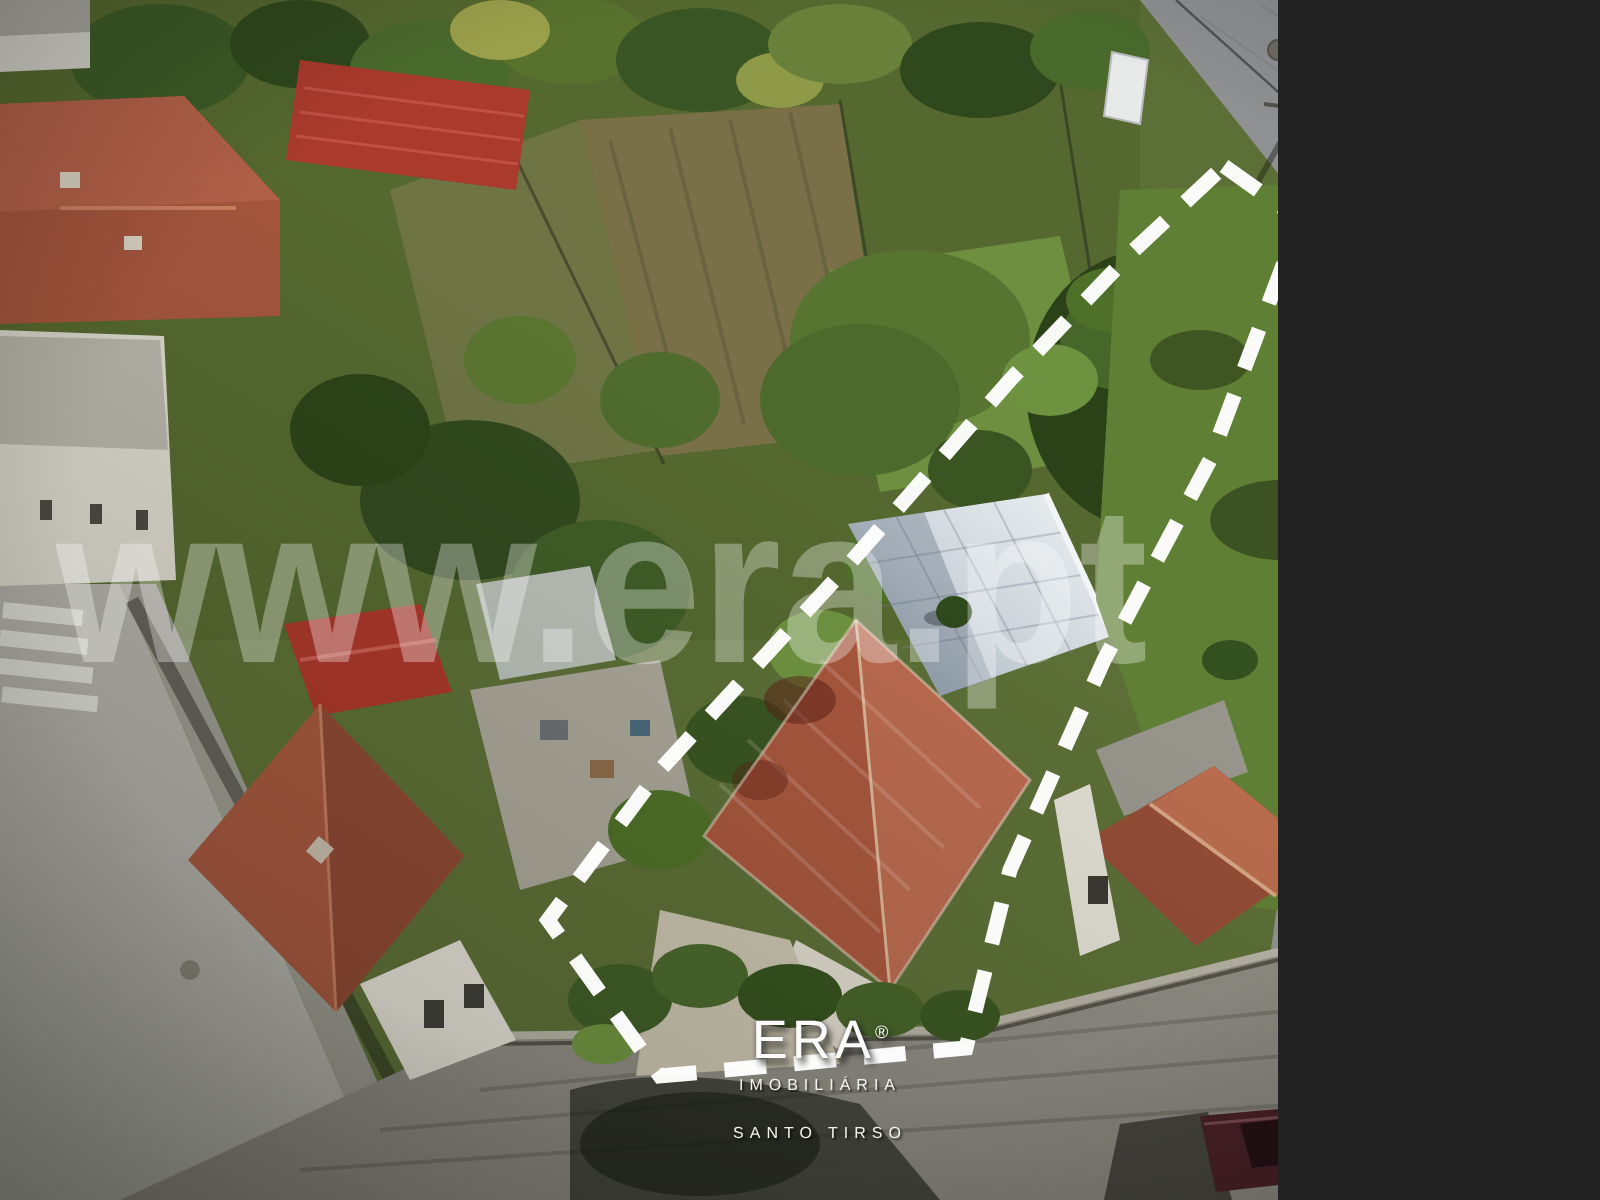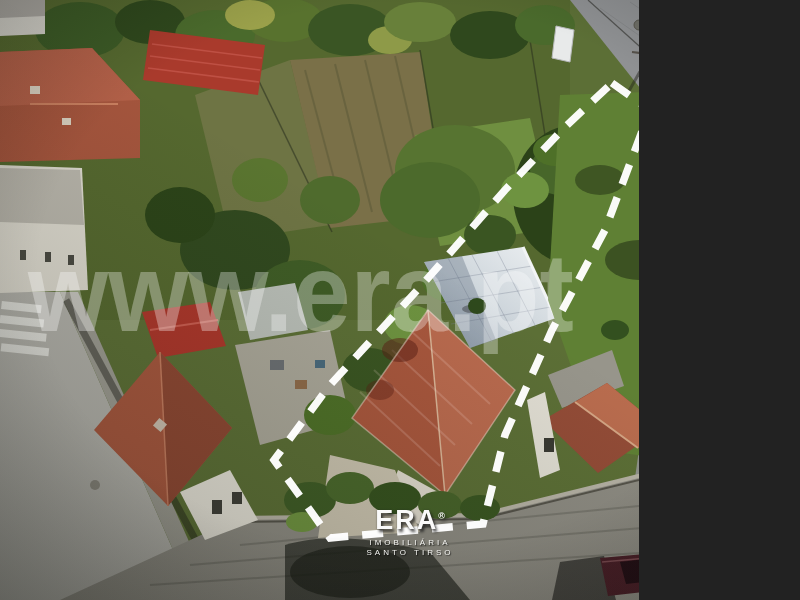--- a/index.html
+++ b/index.html
@@ -16,29 +16,29 @@
     color:rgba(255,255,255,0.32);
     transform:scaleX(0.92);transform-origin:left top;
     white-space:nowrap;user-select:none;
   }
   .boundary-svg{z-index:3;pointer-events:none;}
   .era-logo{
     position:absolute;z-index:4;left:330px;top:507px;width:160px;
     text-align:center;color:#fafafa;user-select:none;
   }
   .era-word{
-    font-size:27px;font-weight:bold;letter-spacing:2px;line-height:1;
+    font-size:27px;font-weight:normal;letter-spacing:2px;line-height:1;
     text-shadow:2px 3px 3px rgba(20,20,20,0.75), 0 0 2px rgba(40,40,40,0.5);
   }
   .era-reg{font-size:9px;vertical-align:10px;letter-spacing:0;}
   .era-sub{
     font-size:8px;letter-spacing:3px;margin-top:4px;line-height:1.25;
     color:#f2f2ef;text-shadow:1px 1px 1px rgba(0,0,0,0.6);
   }
-  .era-sub.second{margin-top:0;}
+  .era-sub.second{margin-top:14px;}
 </style>
 </head>
 <body>
 
 <div class="stage">
 
   <svg class="scene-svg" width="800" height="600" viewBox="0 0 800 600">
     <defs>
       <radialGradient id="vig" cx="50%" cy="46%" r="78%">
         <stop offset="58%" stop-color="rgba(0,0,0,0)"></stop>

